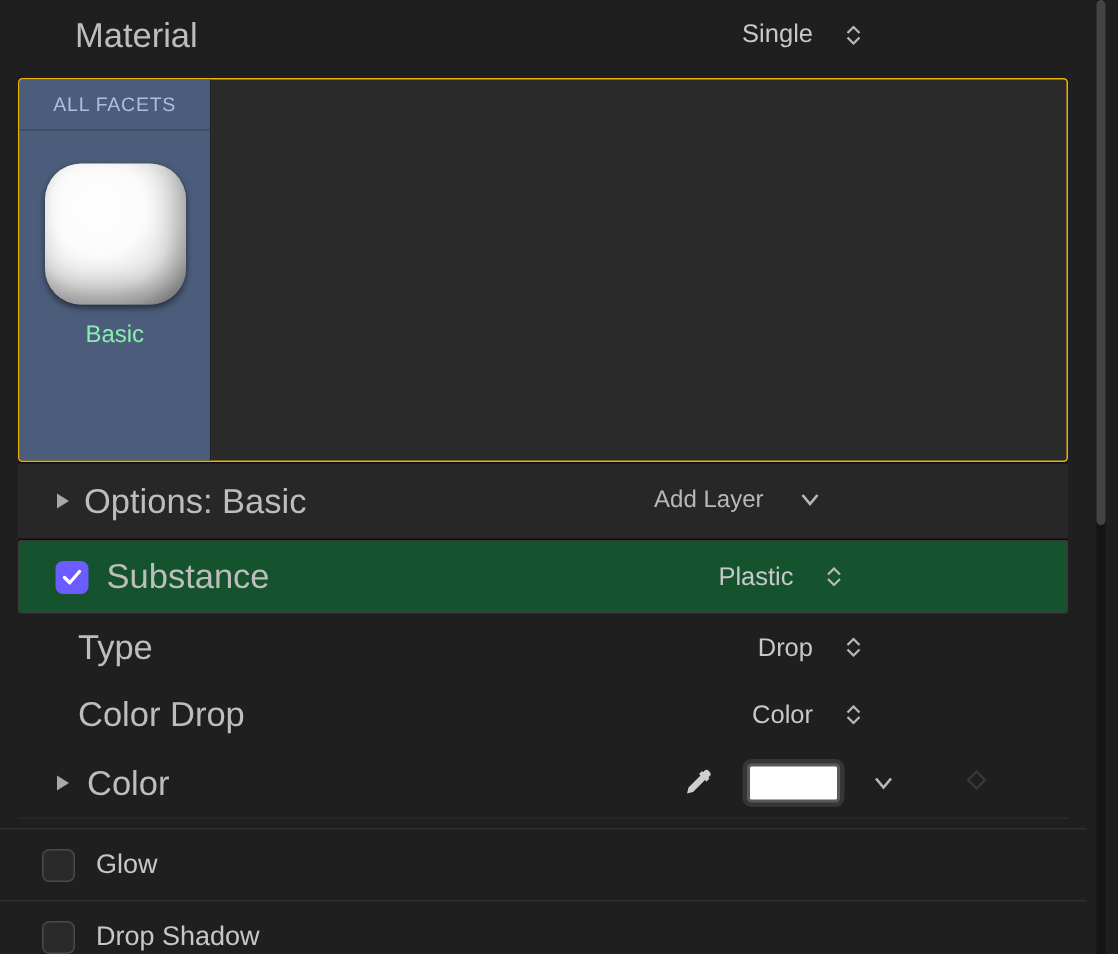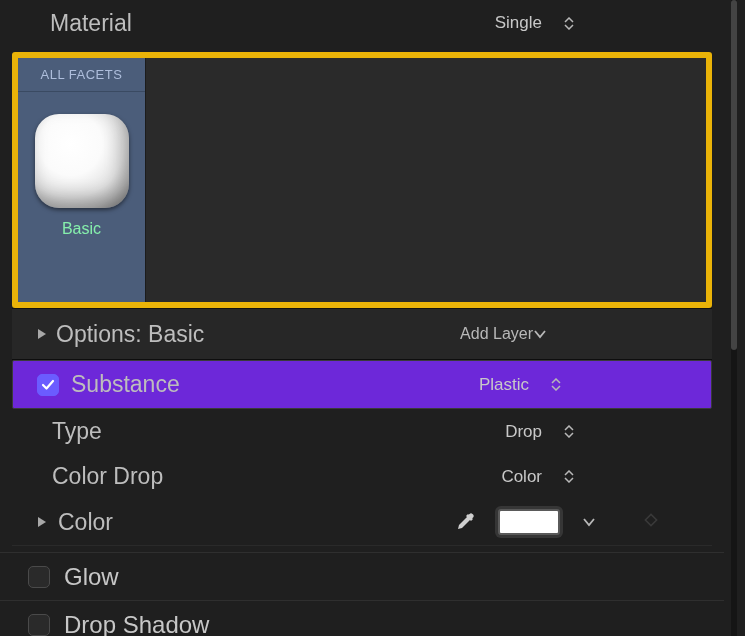--- a/index.html
+++ b/index.html
@@ -43,21 +43,21 @@
     .arrows { display: flex; flex-direction: column; gap: 1px; }
     .arrows svg { display: block; }
     
     .header { padding-right: 150px; }
     
     .facets {
       margin: 6px 12px 0 12px;
       width: 700px;
       height: 256px;
       background: #2a2a2a;
-      border: 6px solid #eab308;
+      border: 1px solid #eab308;
       border-radius: 3px;
       display: flex;
       overflow: hidden;
     }
     .facet-card {
       width: 128px;
       height: 100%;
       background: #4b5d7a;
       border-right: 1px solid #1c1c1c;
       display: flex;
@@ -81,42 +81,42 @@
       width: 94px;
       height: 94px;
       border-radius: 24px;
       background: radial-gradient(78px 78px at 38% 32%, #ffffff 0%, #fbfbfb 40%, #e3e3e3 68%, #c5c5c5 86%, #9e9e9e 100%);
       box-shadow: inset -6px -10px 18px rgba(0,0,0,0.25), 0 2px 4px rgba(0,0,0,0.5);
     }
     .facet-name { margin-top: 12px; font-size: 16px; color: #86efac; }
     
     .options-row { height: 52px; padding-right: 165px; background: #272727; border-top: 1px solid #111; border-bottom: 1px solid #0e0e0e; margin-top: 0; }
     .options-row .disclosure { margin-right: 8px; margin-left: -24px; }
-    .addlayer { display: flex; gap: 0; }
-    
-    .substance-row { height: 49px; background: #6d28d9; border: 1px solid #3a3a3a; margin: 0 12px; border-radius: 2px; padding-left: 24px; padding-right: 150px; }
+    .addlayer { display: flex; gap: 24px; }
+    
+    .substance-row { height: 49px; background: #14532d; border: 1px solid #3a3a3a; margin: 0 12px; border-radius: 2px; padding-left: 24px; padding-right: 150px; }
     .type-row, .colortype-row { padding-right: 150px; }
     .substance-row .chk { margin-right: 12px; }
     
     .sub-row { height: 45px; padding-left: 52px; }
     
     .color-row { height: 47px; padding-left: 50px; padding-right: 54px; border-bottom: 1px solid #2a2a2a; margin: 0 12px 6px 12px; }
     .color-row .disclosure { margin-right: 10px; margin-left: -26px; }
     .colorctl { display: flex; align-items: center; gap: 22px; }
     .eyedropper { display: flex; align-items: center; }
     .swatch {
       width: 62px; height: 26px; background: #ffffff;
       border: 2px solid #5a5a5a; border-radius: 3px;
       box-shadow: 0 0 0 3px rgba(70,70,70,0.6);
     }
     .chev-down { display: flex; }
     .kf-diamond { opacity: 0.35; }
     
     .section-row { height: 48px; border-top: 1px solid #2f2f2f; padding-left: 28px; }
-    .section-row .label { color: #c7c7c7; font-size: 24px; }
+    .section-row .label { color: #c7c7c7; font-size: 18px; }
     .chk {
       width: 22px; height: 22px; border-radius: 5px; flex: 0 0 22px;
       border: 1px solid #4a4a4a; background: #2a2a2a;
       display: flex; align-items: center; justify-content: center;
       margin-right: 14px;
     }
     .chk.checked { background: #6b5cff; border-color: #6b5cff; }
     .chk svg { display: block; }
     .disclosure svg { display: block; }
   </style>

